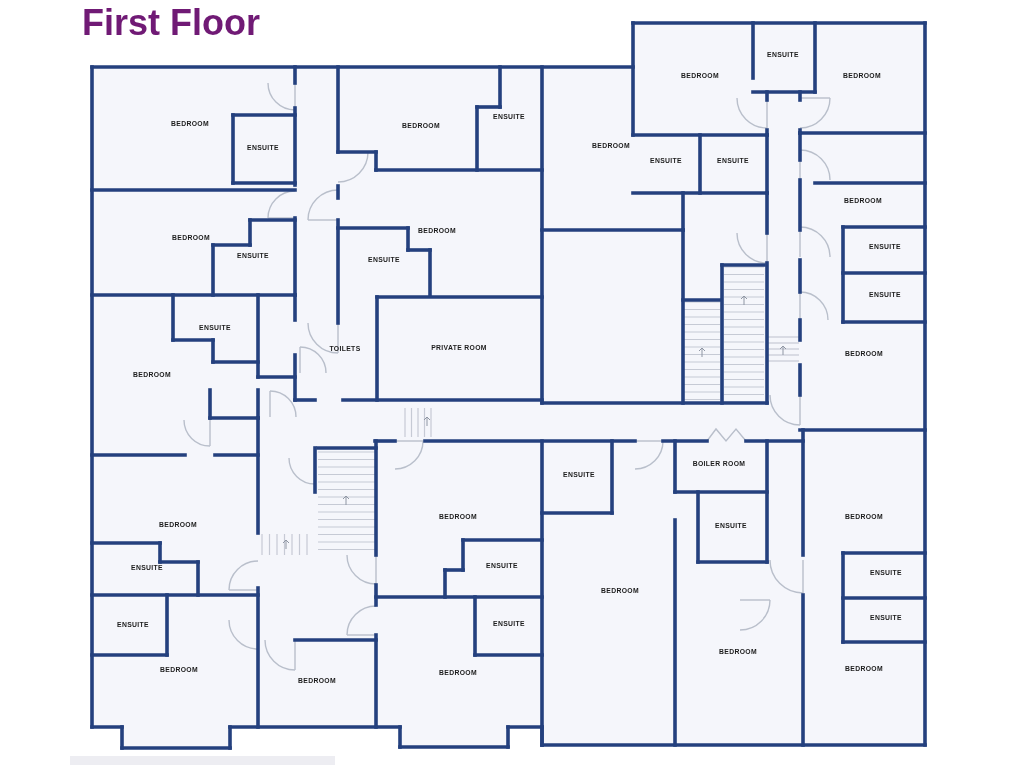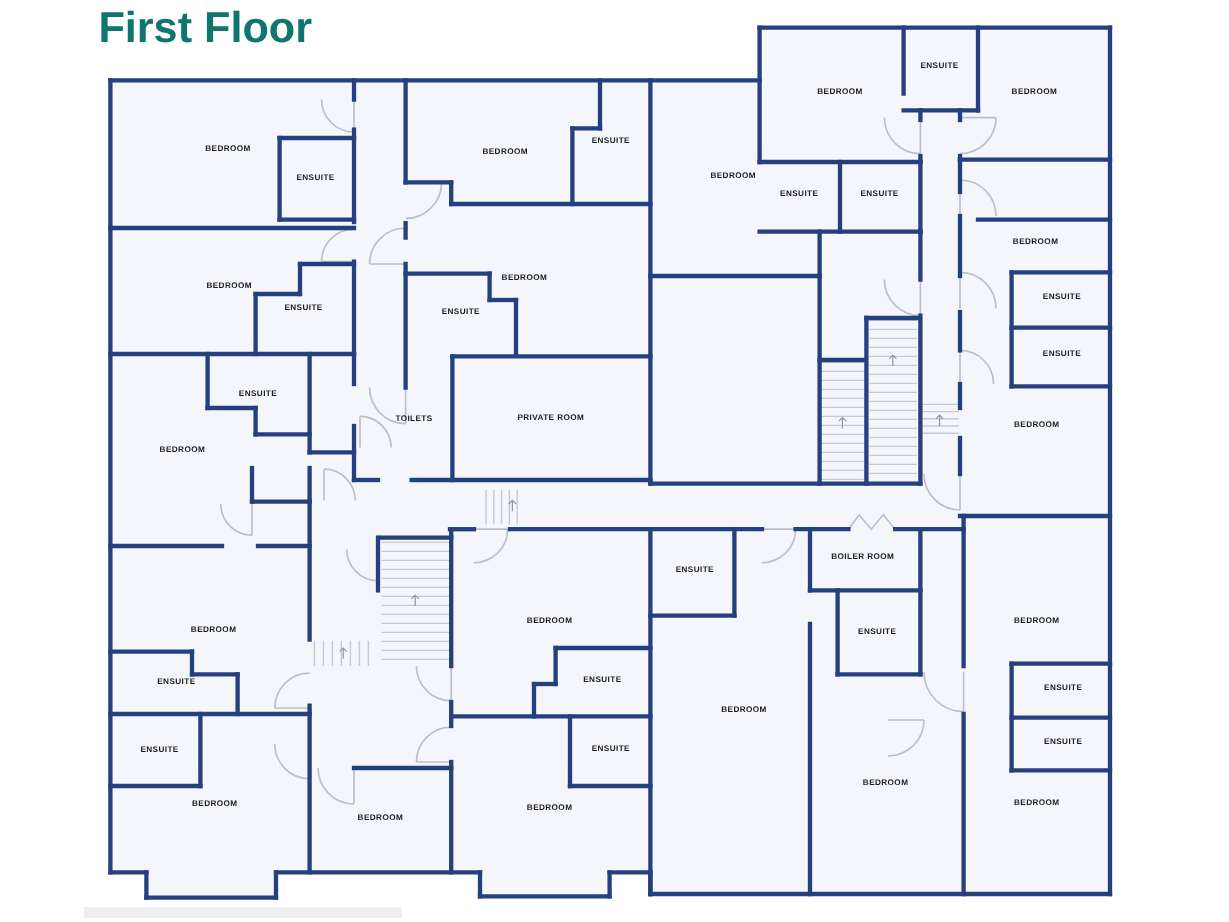--- a/index.html
+++ b/index.html
@@ -1,18 +1,18 @@
 <!DOCTYPE html>
 <html><head>
 <meta charset="utf-8">
 <style>
   html,body{margin:0;padding:0;background:#ffffff;}
   .page{position:relative;width:1024px;height:768px;background:#ffffff;overflow:hidden;
         font-family:"Liberation Sans", sans-serif;}
-  .plan-title{position:absolute;left:82px;top:2px;font-size:36px;font-weight:600;color:#0f766e;
+  .plan-title{position:absolute;left:82px;top:2px;font-size:36px;font-weight:600;color:#701a75;
         font-family:"Liberation Sans", sans-serif;letter-spacing:0px;text-align:center;}
   svg{position:absolute;left:0;top:0;}
 </style>
 </head>
 <body>
 
 <div class="page">
   <svg width="1024" height="768" viewBox="0 0 1024 768" xmlns="http://www.w3.org/2000/svg">
       <g>
         <rect x="92" y="67" width="833" height="660" fill="#f5f6fb"></rect>

